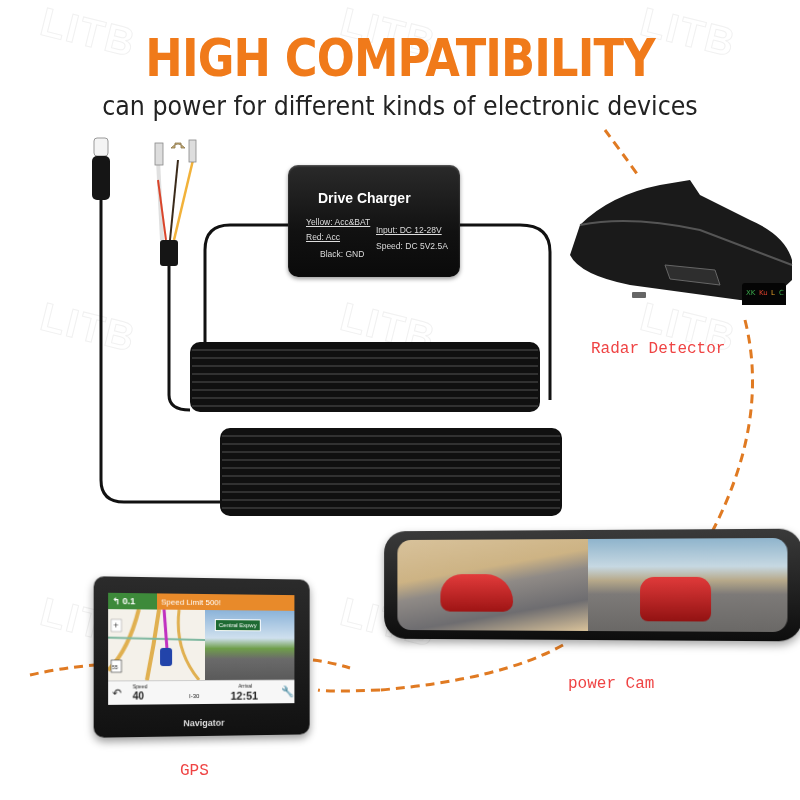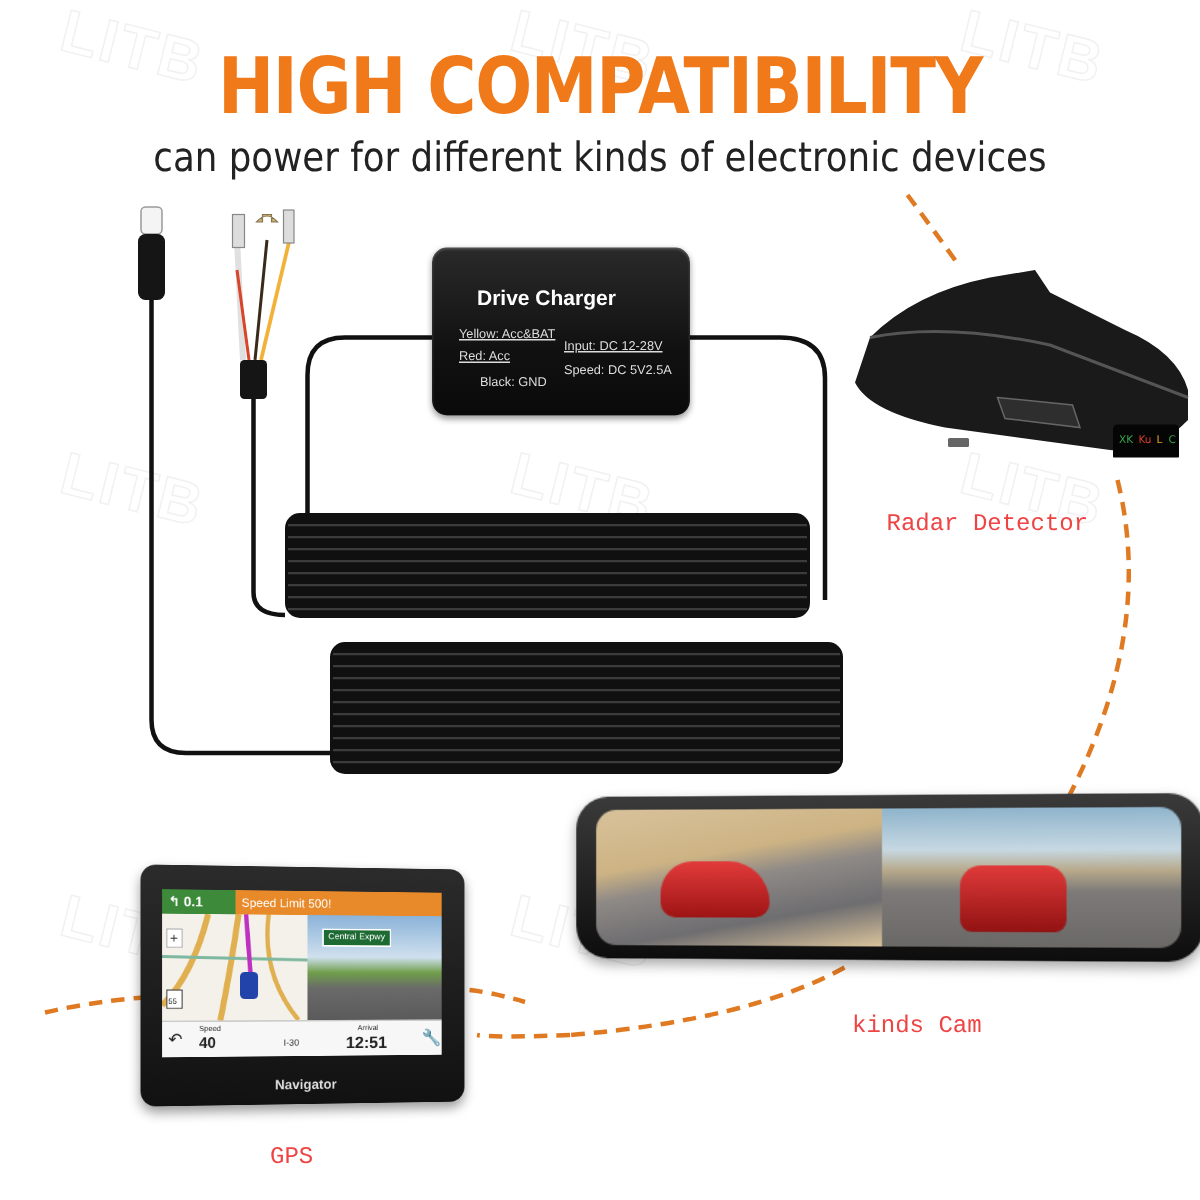--- a/index.html
+++ b/index.html
@@ -158,21 +158,21 @@
 <div class="dashcam">
   <div class="screen">
     <div class="half-left">
       <div style="position:absolute;left:45px;top:35px;width:75px;height:38px;background:linear-gradient(#e23b3b,#9e1414);border-radius:22px 28px 10px 10px;"></div>
     </div>
     <div class="half-right">
       <div style="position:absolute;left:52px;top:38px;width:70px;height:44px;background:linear-gradient(#e03a3a,#921212);border-radius:14px 14px 8px 8px;"></div>
     </div>
   </div>
 </div>
-<div class="label" style="left:568px;top:675px;">kinds Cam</div>
+<div class="label" style="left:568px;top:675px;">power Cam</div>
 
 <div class="gps">
   <div class="screen">
     <div class="topbar">
       <div class="left"><span>↰ </span><span>0.1</span></div>
       <div class="right">Speed Limit 500!</div>
     </div>
     <div class="map">
       <svg width="96" height="70" viewBox="0 0 96 70">
         <path d="M30 0 Q20 40 0 60" stroke="#e0b050" stroke-width="4" fill="none"></path>

